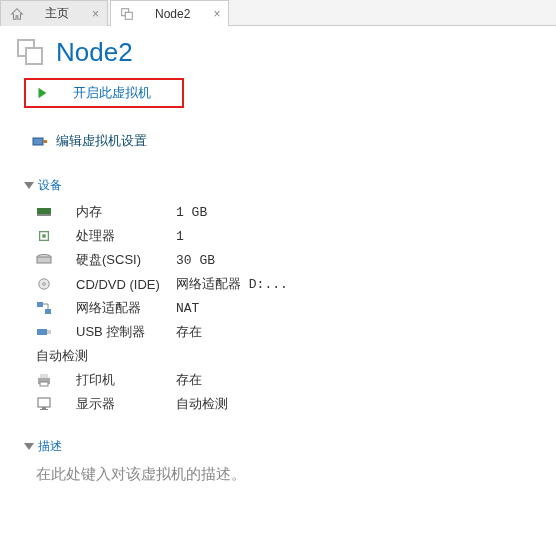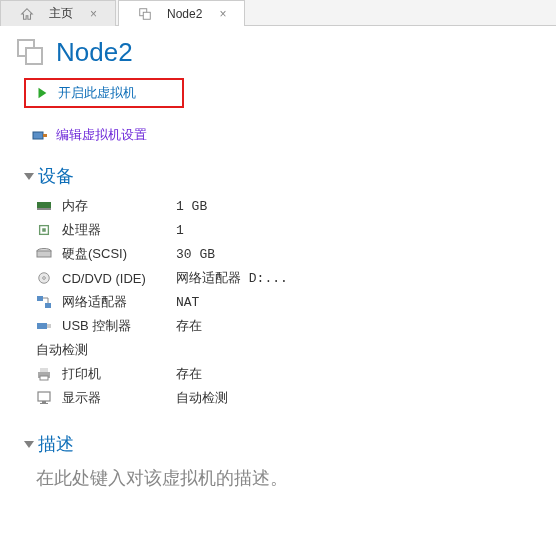--- a/index.html
+++ b/index.html
@@ -1,31 +1,31 @@
 <!DOCTYPE html>
 <html><head>
 <meta charset="utf-8">
 <style>
 * { margin: 0; padding: 0; box-sizing: border-box; font-family: "Microsoft YaHei", "Segoe UI", sans-serif; }
 body { background: #fff; font-size: 13px; color: #333; }
 .tabs { display: flex; background: #f4f4f4; border-bottom: 1px solid #ccc; height: 26px; }
-.tab { display: flex; align-items: center; gap: 14px; padding: 0 18px; border: 1px solid #ccc; border-bottom: none; background: #fff; height: 26px; margin-right: 2px; cursor: pointer; font-size: 12px; }
+.tab { display: flex; align-items: center; gap: 20px; padding: 0 8px; border: 1px solid #ccc; border-bottom: none; background: #fff; height: 26px; margin-right: 2px; cursor: pointer; font-size: 12px; }
 .tab.inactive { background: #eaeaea; }
 .tab-close { color: #888; font-size: 12px; margin-left: 3px; }
 .header { display: flex; align-items: center; gap: 10px; padding: 10px 14px; }
 .header-title { color: #0e6eb8; font-size: 26px; font-weight: normal; }
 .content { padding: 0 24px 20px 24px; }
-.power-on { display: flex; align-items: center; gap: 8px; padding: 4px 8px; color: #0e6eb8; cursor: pointer; border: 2px solid #e21b1b; width: 160px; margin-bottom: 14px; }
-.edit-settings { display: flex; align-items: center; gap: 8px; padding: 4px 8px; color: #6d28d9; cursor: pointer; margin-bottom: 16px; }
-.section-header { display: flex; align-items: center; gap: 4px; color: #0e6eb8; font-size: 18px; margin: 10px 0 6px 0; cursor: pointer; }
+.power-on { display: flex; align-items: center; gap: 23px; padding: 4px 8px; color: #0e6eb8; cursor: pointer; border: 2px solid #e21b1b; width: 160px; margin-bottom: 20px; }
+.edit-settings { display: flex; align-items: center; gap: 8px; padding: 4px 8px; color: #0c4a6e; cursor: pointer; margin-bottom: 23px; }
+.section-header { display: flex; align-items: center; gap: 4px; color: #0e6eb8; font-size: 12px; margin: 10px 0 6px 0; cursor: pointer; }
 .triangle { width: 0; height: 0; border-left: 5px solid transparent; border-right: 5px solid transparent; border-top: 7px solid #808080; }
 .device-row { display: flex; align-items: center; padding: 3px 0 3px 12px; font-size: 13px; }
-.device-label { display: flex; align-items: center; gap: 10px; width: 140px; }
+.device-label { display: flex; align-items: center; gap: 24px; width: 140px; }
 .device-value { color: #333; font-family: Liberation Mono, monospace; }
-.desc-text { color: #888; font-size: 18px; padding: 4px 0 0 12px; }
+.desc-text { color: #888; font-size: 15px; padding: 4px 0 0 12px; }
 .icon { width: 16px; height: 16px; display: inline-flex; align-items: center; justify-content: center; flex-shrink: 0; }
 svg { display: block; }
 </style>
 </head>
 <body>
 
 <div class="tabs">
   <div class="tab inactive">
     <span class="icon">
       <svg width="14" height="14" viewBox="0 0 16 16">

